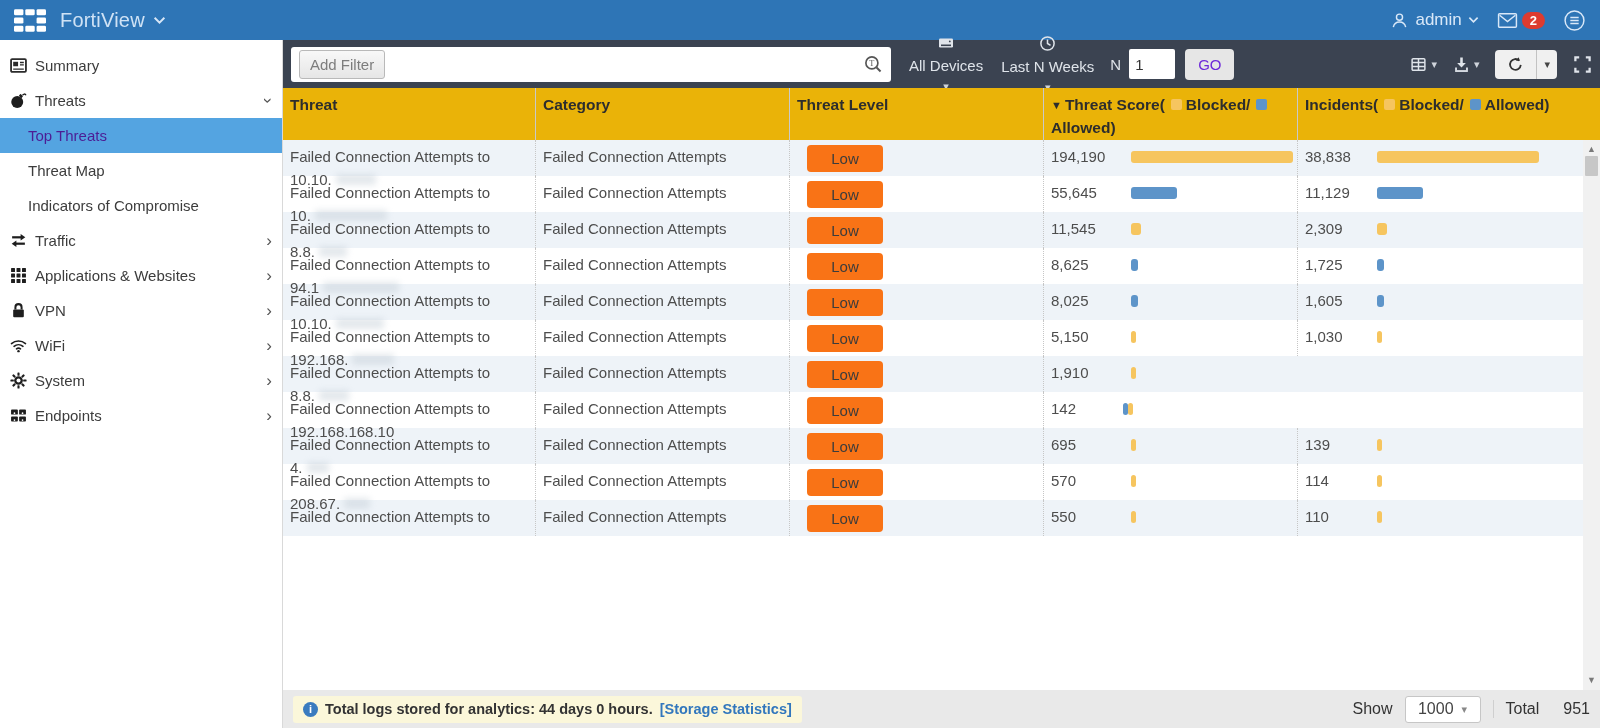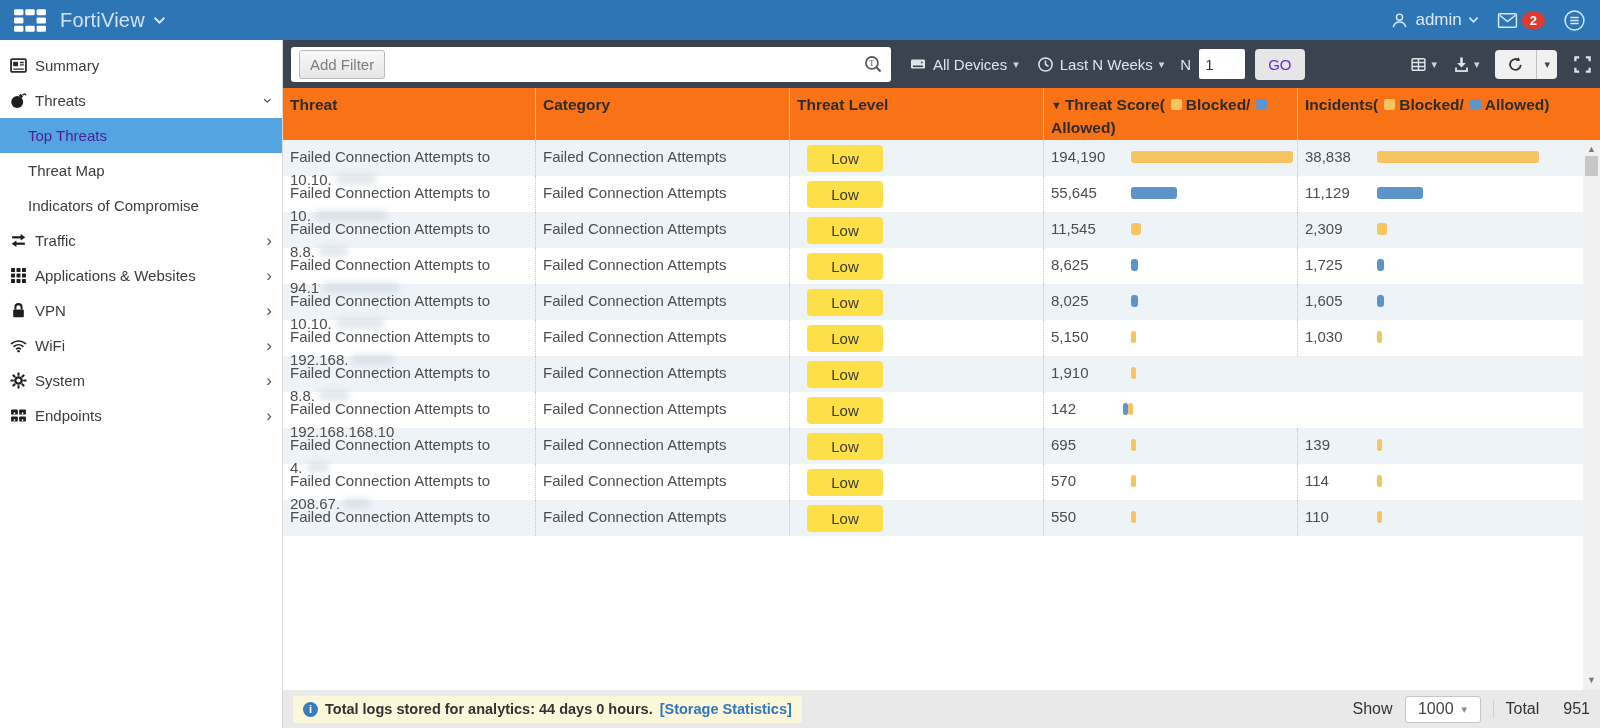--- a/index.html
+++ b/index.html
@@ -38,54 +38,54 @@
 
   
   .toolbar { height:48px; background:#3b4351; display:flex; align-items:center;
     padding:0 8px; color:#dfe4ea; font-size:15px; }
   .searchbar { width:600px; height:35px; background:#fff; border-radius:3px;
     display:flex; align-items:center; padding:0 8px; flex:none; }
   .addfilter { border:1px solid #b9b9b9; background:linear-gradient(#f8f8f8,#e6e6e6);
     color:#7d7d7d; font-size:15px; padding:5px 10px; border-radius:3px; cursor:pointer; }
   .search-sp { flex:1; }
   .ticon { display:flex; align-items:center; cursor:pointer; }
-  .tgroup { display:flex; align-items:center; gap:6px; margin-left:18px; cursor:pointer; white-space:nowrap; }
+  .tgroup { display:flex; align-items:center; gap:6px; margin-left:18px; cursor:pointer; white-space:nowrap;flex-direction:column; }
   .caret { font-size:11px; color:#cfd4db; }
   .n-label { margin-left:16px; }
   .n-input { width:46px; height:30px; border:none; border-radius:2px; margin-left:8px;
     font-size:15px; padding-left:6px; color:#333; font-family:"Liberation Sans",sans-serif; }
   .go-btn { margin-left:10px; background:#e6e6e6; color:#6d28d9; border:none; border-radius:4px;
     padding:7px 13px; font-size:15px; cursor:pointer; font-family:"Liberation Sans",sans-serif; }
   .tools { margin-left:auto; display:flex; align-items:center; gap:16px; }
   .tool-btn { display:flex; align-items:center; gap:4px; cursor:pointer; }
   .refresh-split { display:flex; background:#f0f0f0; border-radius:4px; overflow:hidden; cursor:pointer; }
   .refresh-main { padding:6px 12px; display:flex; align-items:center; }
   .refresh-caret { border-left:1px solid #c2c2c2; padding:6px 7px; display:flex; align-items:center; }
   .refresh-caret .caret { color:#444; }
 
   
-  .thead { height:52px; background:#f97316; display:flex; font-weight:bold;
+  .thead { height:52px; background:#eab308; display:flex; font-weight:bold;
     font-size:15.5px; color:#2d2d2d; }
   .th { padding:6px 8px 0 7px; line-height:22px; cursor:pointer; }
   .th + .th { border-left:1px solid #c9c9c9; }
   .th-threat { width:252px; } .th-cat { width:254px; } .th-level { width:254px; }
   .th-score { width:254px; } .th-inc { flex:1; }
   .sorticon { font-size:11px; margin-right:3px; position:relative; top:-1px; }
   .sw { display:inline-block; width:11px; height:11px; border-radius:2px; margin:0 4px 0 6px; }
   .sw-y { background:#f6c55f; } .sw-b { background:#5d94c9; }
 
   
   .rows { position:relative; height:550px; overflow:hidden; background:#fff; }
   .row { height:36px; display:flex; font-size:15px; color:#4d4d4d; cursor:pointer; }
   .row.alt { background:#eef3f8; }
   .cell { padding:5px 8px 0 7px; line-height:23px; }
   .cell + .cell { border-left:1px dotted #c6c6c6; height:100%; }
   .c-threat { width:252px; } .c-cat { width:254px; } .c-level { width:254px; }
   .c-score { width:254px; display:flex; } .c-inc { flex:1; display:flex; }
-  .badge-low { display:inline-block; background:#fde047; color:#3c3c3c; border-radius:4px;
+  .badge-low { display:inline-block; background:#f97316; color:#3c3c3c; border-radius:4px;
     min-width:76px; text-align:center; padding:2px 0; margin-left:10px; }
   .num-score { width:80px; flex:none; }
   .num-inc { width:72px; flex:none; }
   .barwrap { display:flex; margin-top:6px; }
   .bar { height:12px; border-radius:3px; }
   .redact { display:inline-block; height:11px; border-radius:2px;
     background:#c3cdd6; opacity:.45; filter:blur(3px); margin-left:4px; }
 
   
   .vscroll { position:absolute; top:0; right:0; width:17px; height:100%;

